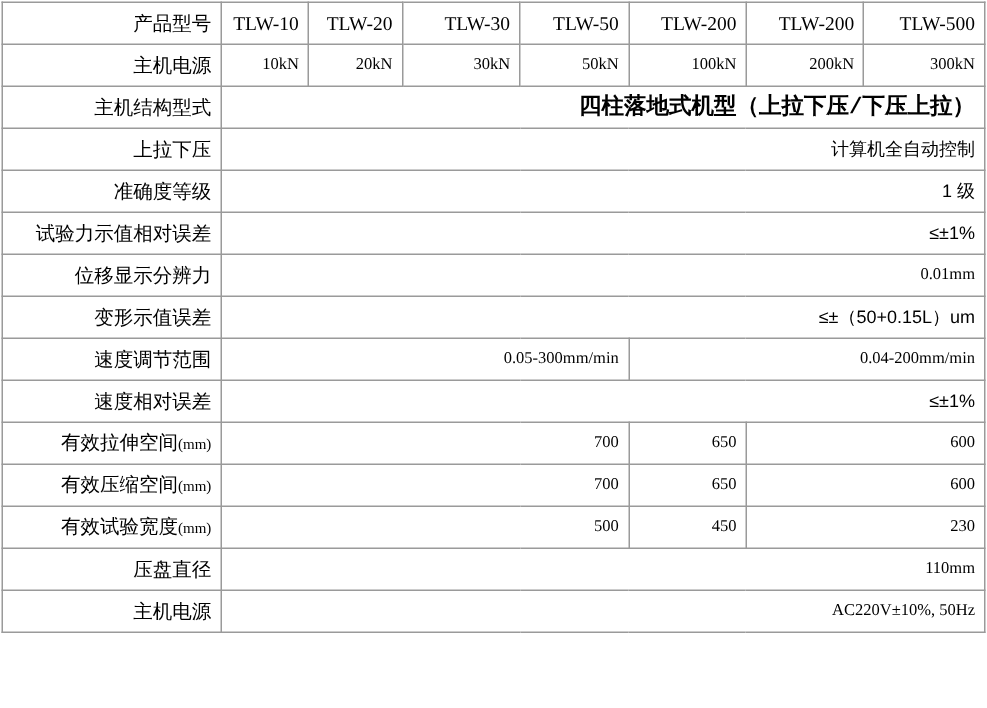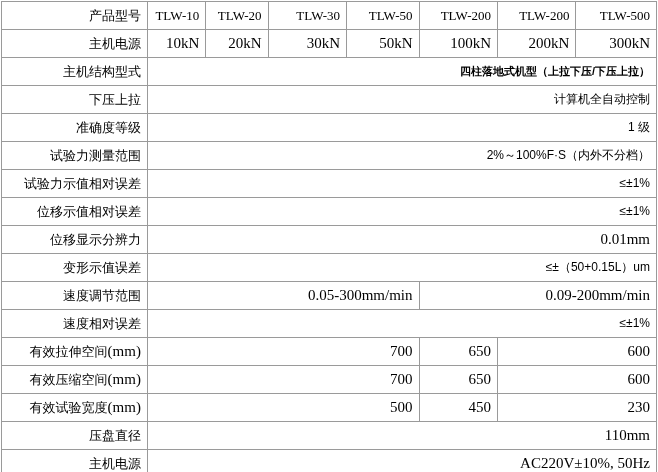--- a/index.html
+++ b/index.html
@@ -39,28 +39,29 @@
   td.head {
     font-family: "Liberation Serif", serif;
     font-size: 13px;
   }
   td.model {
     font-family: "Liberation Serif", serif;
     font-size: 13px;
   }
   td.bold {
     font-weight: bold;
-    font-size: 11px;
+    font-size: 15px;
+    font-family: Liberation Mono, monospace;
   }
   td.num {
     font-family: "Liberation Serif", serif;
-    font-size: 15px;
+    font-size: 11px;
   }
   .unit {
-    font-size: 15px;
+    font-size: 10px;
     margin-top: 19px;
   }
 </style>
 </head>
 <body>
 
 <table id="spec-table">
   <colgroup id="spec-colgroup">
       <col style="width: 145px;">
       <col style="width: 58px;">
@@ -90,51 +91,43 @@
         <td class="num">50kN</td>
         <td class="num">100kN</td>
         <td class="num">200kN</td>
         <td class="num">300kN</td>
       </tr>
       <tr>
         <td class="label head">主机结构型式</td>
         <td class="bold" colspan="7">四柱落地式机型（上拉下压/下压上拉）</td>
       </tr>
       <tr>
-        <td class="label head">下压上拉</td>
+        <td class="label head">上拉下压</td>
         <td colspan="7">计算机全自动控制</td>
       </tr>
       <tr>
         <td class="label head">准确度等级</td>
         <td colspan="7">1 级</td>
       </tr>
       <tr>
-        <td class="label head">试验力测量范围</td>
-        <td colspan="7">2%～100%F·S（内外不分档）</td>
-      </tr>
-      <tr>
         <td class="label head">试验力示值相对误差</td>
-        <td colspan="7">≤±1%</td>
-      </tr>
-      <tr>
-        <td class="label head">位移示值相对误差</td>
         <td colspan="7">≤±1%</td>
       </tr>
       <tr>
         <td class="label head">位移显示分辨力</td>
         <td class="num" colspan="7">0.01mm</td>
       </tr>
       <tr>
         <td class="label head">变形示值误差</td>
         <td colspan="7">≤±（50+0.15L）um</td>
       </tr>
       <tr>
         <td class="label head">速度调节范围</td>
         <td class="num" colspan="4">0.05-300mm/min</td>
-        <td class="num" colspan="3">0.09-200mm/min</td>
+        <td class="num" colspan="3">0.04-200mm/min</td>
       </tr>
       <tr>
         <td class="label head">速度相对误差</td>
         <td colspan="7">≤±1%</td>
       </tr>
       <tr>
         <td class="label head">有效拉伸空间<span class="unit">(mm)</span></td>
         <td class="num" colspan="4">700</td>
         <td class="num">650</td>
         <td class="num" colspan="2">600</td>

